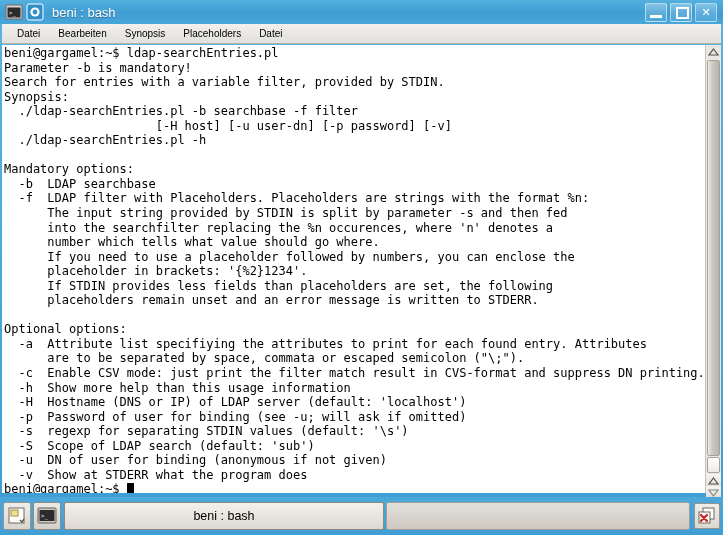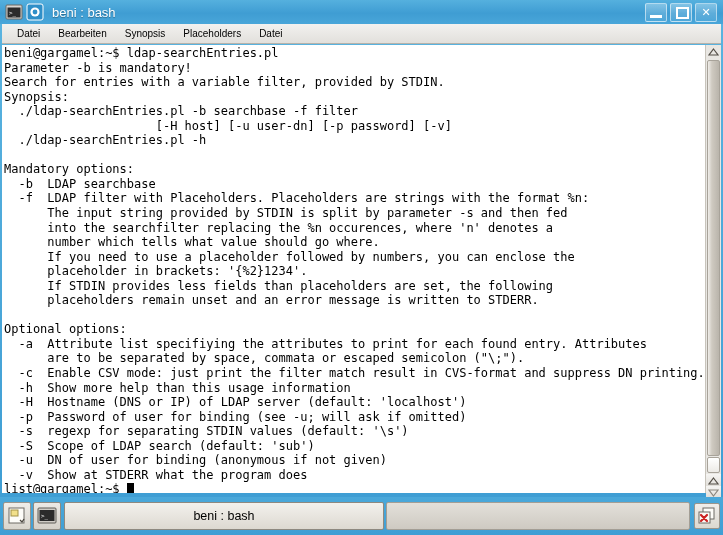--- a/index.html
+++ b/index.html
@@ -300,21 +300,21 @@
       are to be separated by space, commata or escaped semicolon ("\;").
   -c  Enable CSV mode: just print the filter match result in CVS-format and suppress DN printing.
   -h  Show more help than this usage information
   -H  Hostname (DNS or IP) of LDAP server (default: 'localhost')
   -p  Password of user for binding (see -u; will ask if omitted)
   -s  regexp for separating STDIN values (default: '\s')
   -S  Scope of LDAP search (default: 'sub')
   -u  DN of user for binding (anonymous if not given)
   -v  Show at STDERR what the program does
 </pre>
-      <pre><span>list@gargamel:~$ </span><span class="cursor"></span></pre>
+      <pre><span>beni@gargamel:~$ </span><span class="cursor"></span></pre>
     </div>
 
     <div id="scrollbar">
       <div class="sb-arrow" id="sb-up">
         <svg width="11" height="8" viewBox="0 0 11 8">
             <path d="M5.5 1 L10 7 L1 7 Z" fill="none" stroke="#555049" stroke-width="1.2"></path>
           </svg>
       </div>
       <div id="sb-thumb"></div>
       <div id="sb-box"></div>

